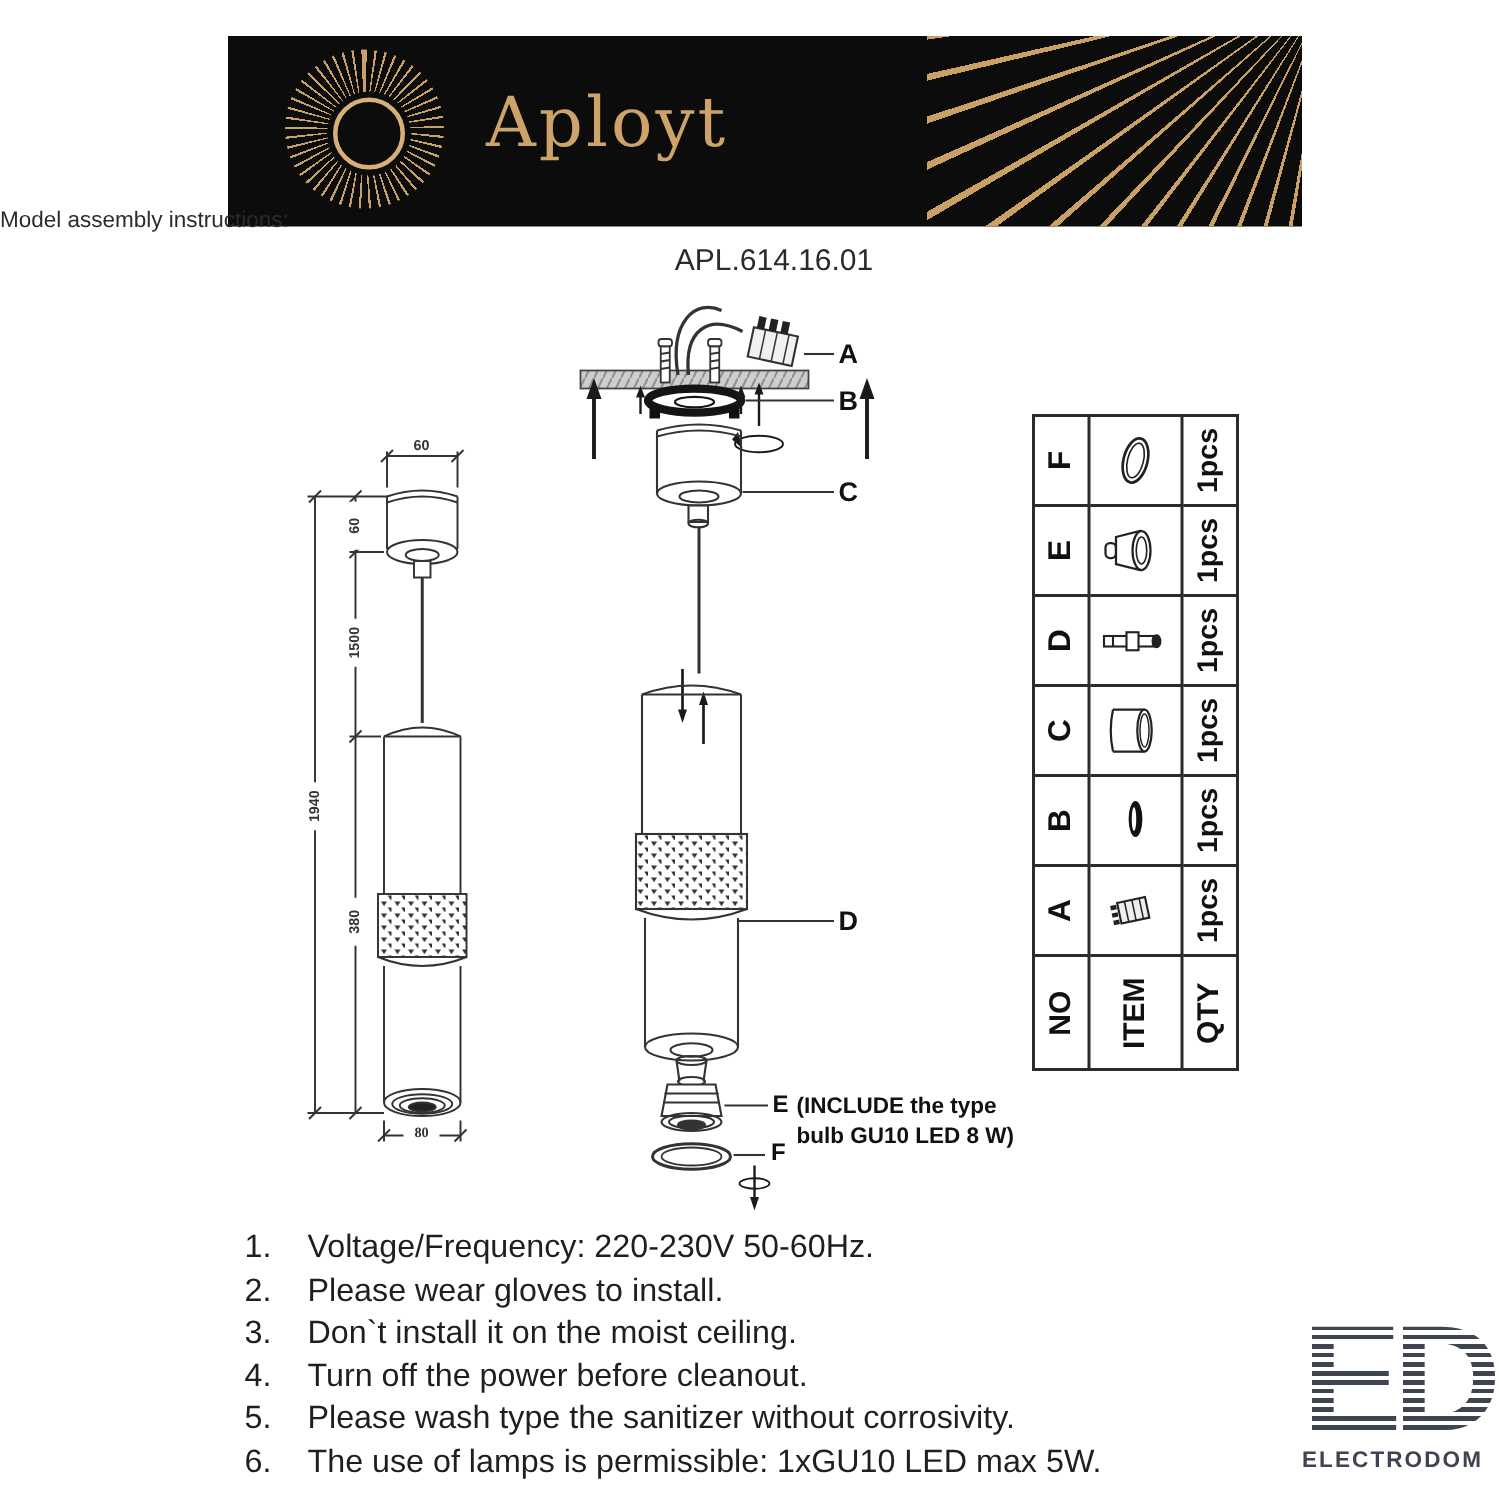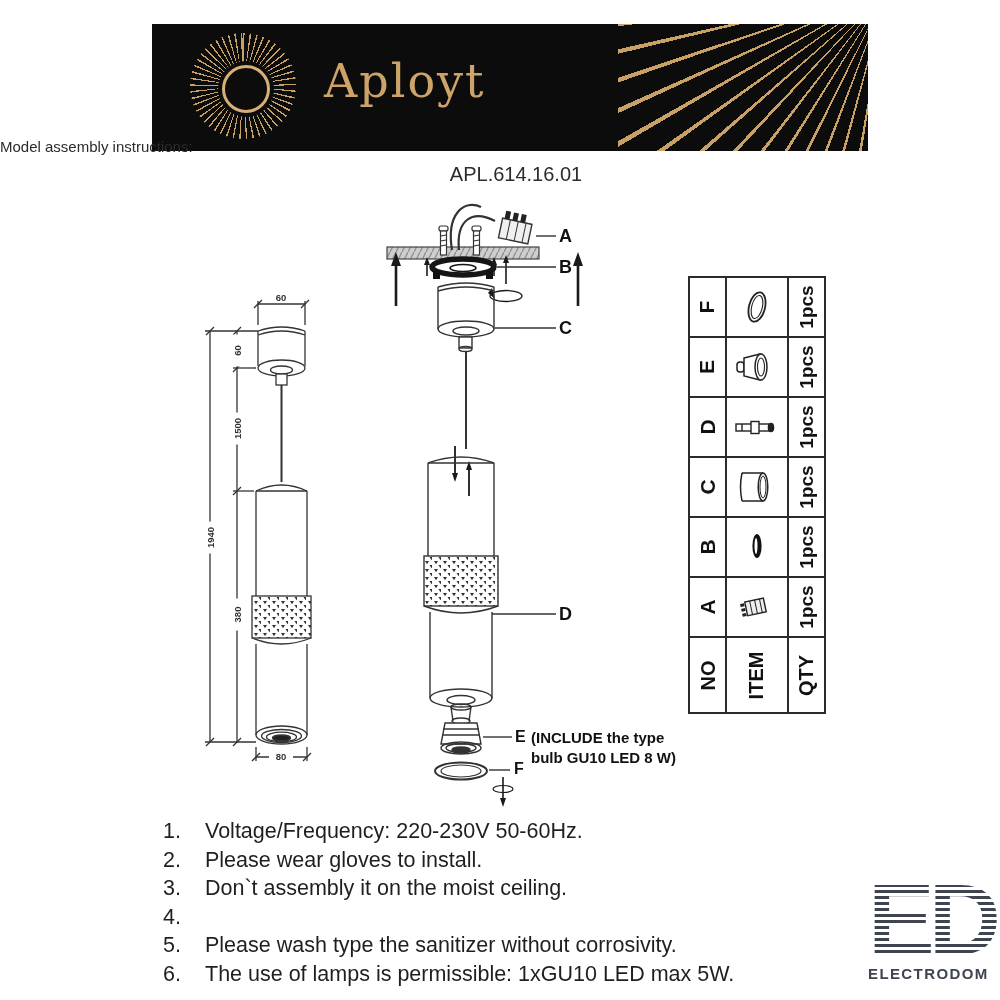--- a/index.html
+++ b/index.html
@@ -125,21 +125,21 @@
       <line x1="233" y1="491" x2="254" y2="491"></line>
       <line x1="205" y1="742" x2="256" y2="742"></line>
     </g>
   </svg>
 
   <div class="dim-h" style="left:269px;top:292px;">60</div>
   <div class="dim-v" style="left:221px;top:345px;">60</div>
   <div class="dim-v" style="left:221px;top:423px;">1500</div>
   <div class="dim-v" style="left:194px;top:532px;">1940</div>
   <div class="dim-v" style="left:221px;top:609px;">380</div>
-  <div class="dim-h" style="left:269px;top:751px;">80</div>
+  <div class="dim-h" style="left:269px;top:751px;font-family:Liberation Serif, serif;">80</div>
 
   <svg style="left:380px;top:195px;" width="220" height="615" viewBox="380 195 220 615">
     <defs>
       <pattern id="knurlM" width="9" height="8" patternUnits="userSpaceOnUse">
         <path d="M2,1 L6,1 L4,4.2 Z" fill="#333"></path>
         <path d="M6.5,5 L10.5,5 L8.5,8.2 Z" fill="#333"></path>
       </pattern>
       <pattern id="hatchM" width="6" height="12" patternUnits="userSpaceOnUse">
         <rect width="6" height="12" fill="#cecece"></rect>
         <line x1="0" y1="12" x2="6" y2="0" stroke="#8f8f8f" stroke-width="1.4"></line>
@@ -390,24 +390,25 @@
     <div class="ins-row">
       <span class="ins-num">1.</span>
       <span>Voltage/Frequency: 220-230V 50-60Hz.</span>
       </div>
     <div class="ins-row">
       <span class="ins-num">2.</span>
       <span>Please wear gloves to install.</span>
       </div>
     <div class="ins-row">
       <span class="ins-num">3.</span>
-      <span>Don`t assembly it on the moist ceiling.</span>
+      <span>Don`t install it on the moist ceiling.</span>
       </div>
     <div class="ins-row">
       <span class="ins-num">4.</span>
+      <span>Turn off the power before cleanout.</span>
       </div>
     <div class="ins-row">
       <span class="ins-num">5.</span>
       <span>Please wash type the sanitizer without corrosivity.</span>
       </div>
     <div class="ins-row">
       <span class="ins-num">6.</span>
       <span>The use of lamps is permissible: 1xGU10 LED max 5W.</span>
       </div>
   </div>

